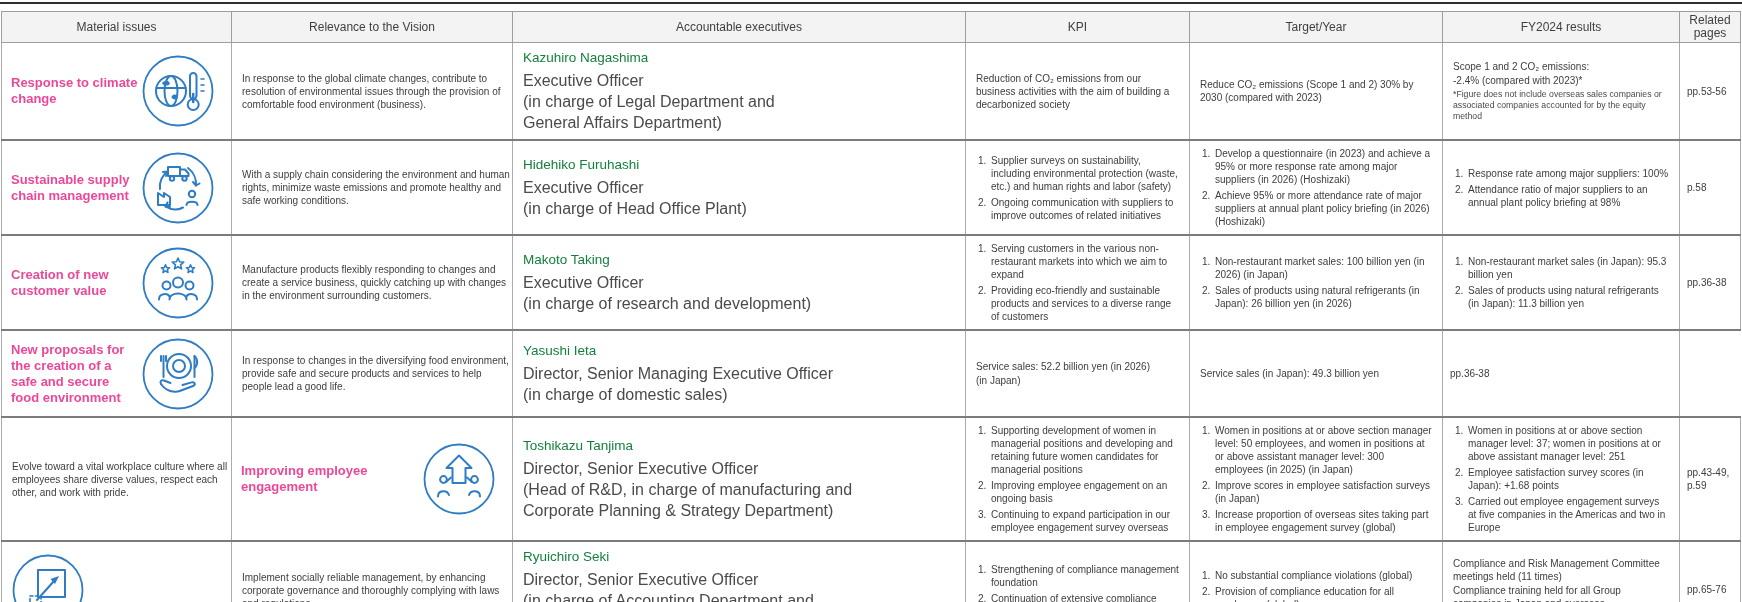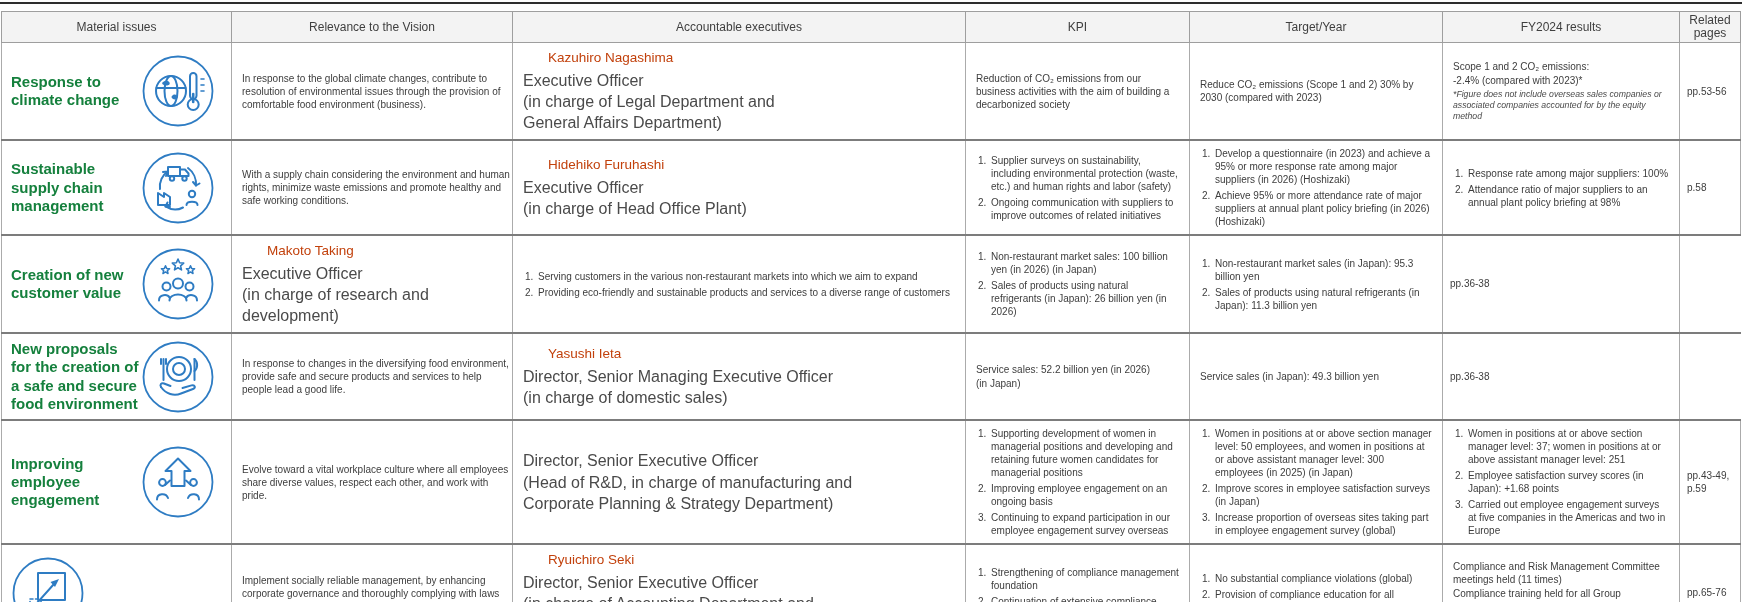--- a/index.html
+++ b/index.html
@@ -48,35 +48,35 @@
 
   .cell {
     border-right: 1px solid #ababab;
     padding: 6px 10px;
     display: flex; flex-direction: column; justify-content: center;
     font-size: 10px; line-height: 1.3; color: #3d3d3d;
   }
   .cell:first-child { border-left: 1px solid #ababab; }
 
   .c-material { flex-direction: row; align-items: center; justify-content: space-between; padding: 4px 16px 4px 9px; }
-  .mi-title { color: #15803d; font-weight: bold; font-size: 15px; line-height: 1.22; max-width: 128px; }
+  .mi-title { color: #ec4899; font-weight: bold; font-size: 13px; line-height: 1.22; max-width: 128px; }
   .mi-icon { flex: 0 0 auto; }
   .mi-icon svg { display: block; }
 
   .c-relevance { padding-right: 2px; }
 
-  .exec-name { font-size: 13.5px; color: #c2410c; margin-bottom: 3px; margin-left: 25px; }
+  .exec-name { font-size: 13.5px; color: #15803d; margin-bottom: 3px; }
   .exec-role div { font-size: 16px; line-height: 1.32; color: #4a4a4a; }
 
   .cell p { margin: 0; }
   .cell p + p { margin-top: 1px; }
   .cell ol { margin: 0; padding-left: 13px; }
   .cell ol li { padding-left: 2px; margin: 0 0 3px 0; }
   .cell ol li:last-child { margin-bottom: 0; }
-  .note { font-size: 8.7px; line-height: 1.28; margin-top: 2px; color: #4a4a4a; font-style: italic; }
+  .note { font-size: 8.7px; line-height: 1.28; margin-top: 2px; color: #4a4a4a; }
 
   .c-pages { padding: 4px 4px 4px 7px; font-size: 10px; }
   .c-pages div { line-height: 1.35; }
 </style>
 </head>
 <body>
 
 <div class="page">
   <div class="top-rule"></div>
 
@@ -204,20 +204,23 @@
      <polygon transform="translate(49.5,23) scale(0.72)" stroke-width="2.1" points="0,-6 1.6,-2.2 5.7,-1.9 2.6,0.8 3.5,4.9 0,2.7 -3.5,4.9 -2.6,0.8 -5.7,-1.9 -1.6,-2.2"></polygon>
      <circle cx="25.5" cy="39.5" r="4"></circle>
                 <path d="M18 53.5c0-6.5 8.5-6.5 10.5-3"></path>
      <circle cx="48.5" cy="39.5" r="4"></circle>
                 <path d="M56 53.5c0-6.5-8.5-6.5-10.5-3"></path>
      <circle cx="37" cy="36.5" r="5"></circle>
                 <path d="M28.5 53.5c0-8 17-8 17 0"></path>
               </svg>
             </div>
     </div>
+    <div class="cell c-relevance">
+      <p>Manufacture products flexibly responding to changes and create a service business, quickly catching up with changes in the environment surrounding customers.</p>
+    </div>
     <div class="cell c-exec">
       <div class="exec-name">Makoto Taking</div>
       <div class="exec-role">
               <div>Executive Officer</div>
               <div>(in charge of research and development)</div>
             </div>
     </div>
     <div class="cell c-kpi">
             <ol>
               <li>Serving customers in the various non-restaurant markets into which we aim to expand</li>
@@ -274,39 +277,40 @@
           </div>
     <div class="cell c-results">
             <p>Service sales (in Japan): 49.3 billion yen</p>
           </div>
     <div class="cell c-pages">
             <div>pp.36-38</div>
           </div>
   </div>
 
   <div class="grid-row body-row">
+    <div class="cell c-relevance">
+      <p>Evolve toward a vital workplace culture where all employees share diverse values, respect each other, and work with pride.</p>
+    </div>
     <div class="cell c-material">
       <div class="mi-title">Improving employee engagement</div>
       <div class="mi-icon">
               <svg width="74" height="74" viewBox="0 0 74 74" fill="none" stroke="#2e7cc3" stroke-width="2" stroke-linecap="round" stroke-linejoin="round">
                 <circle cx="37" cy="37" r="34.5" stroke-width="1.8"></circle>
                 <path d="M37 13.5l12.5 12.5h-6v15h-13v-15h-6z"></path>
      <circle cx="21.5" cy="37.5" r="3.4"></circle>
                 <path d="M16 54.5c0-6.5 9-7 11-1.5"></path>
                 <line x1="24" y1="40" x2="29" y2="35.5"></line>
      <circle cx="52.5" cy="37.5" r="3.4"></circle>
                 <path d="M58 54.5c0-6.5-9-7-11-1.5"></path>
                 <line x1="50" y1="40" x2="45" y2="35.5"></line>
               </svg>
             </div>
     </div>
-    <div class="cell c-relevance">
-      <p>Evolve toward a vital workplace culture where all employees share diverse values, respect each other, and work with pride.</p>
-    </div>
-    <div class="cell c-exec">
+    <div class="cell c-exec">
+      <div class="exec-name">Toshikazu Tanjima</div>
       <div class="exec-role">
               <div>Director, Senior Executive Officer</div>
               <div>(Head of R&amp;D, in charge of manufacturing and</div>
               <div>Corporate Planning &amp; Strategy Department)</div>
             </div>
     </div>
     <div class="cell c-kpi">
             <ol>
               <li>Supporting development of women in managerial positions and developing and retaining future women candidates for managerial positions</li>
               <li>Improving employee engagement on an ongoing basis</li>

